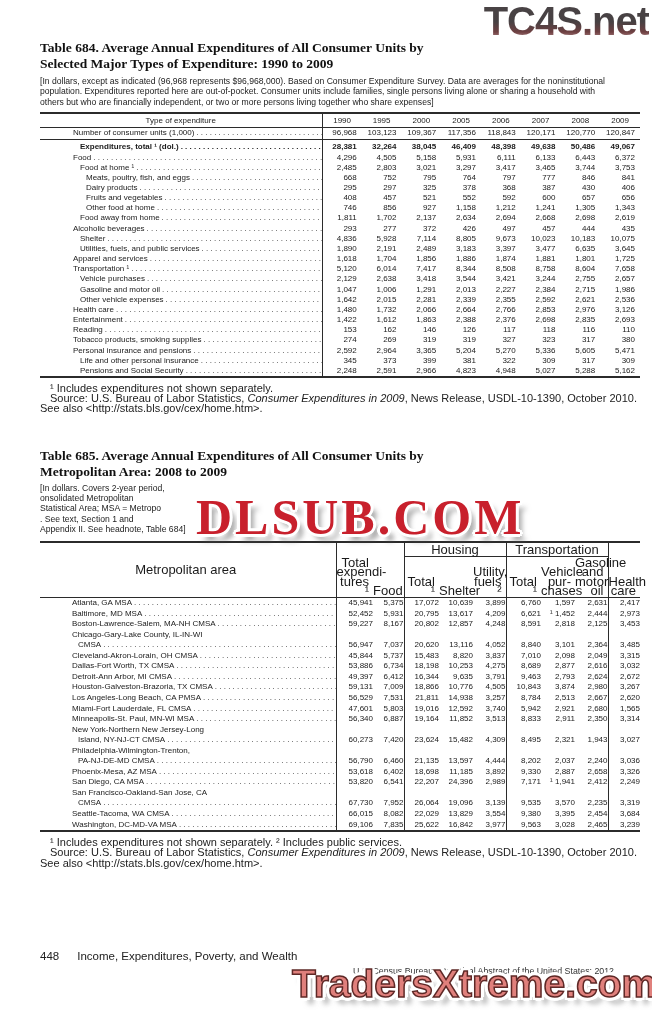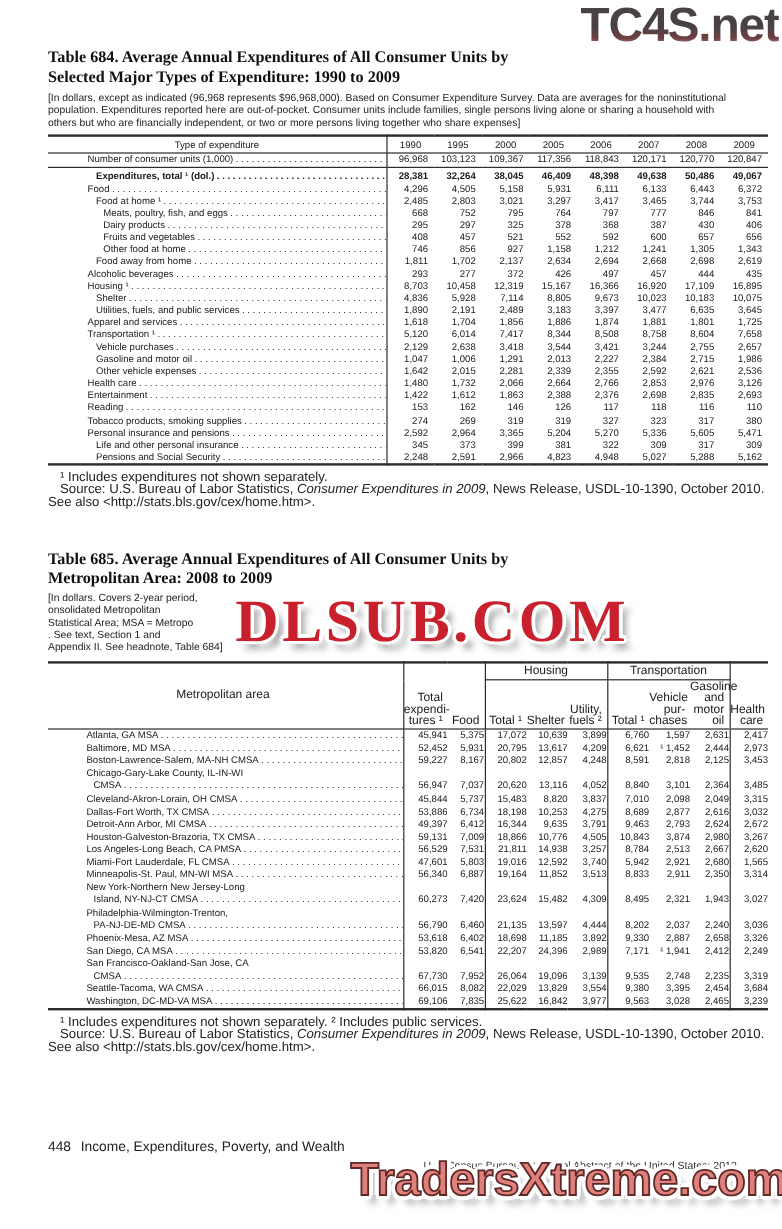--- a/index.html
+++ b/index.html
@@ -31,35 +31,35 @@
   tr.sep-row td{padding-bottom:1px;}
   tr.bold-row td{font-weight:bold;padding-top:2px;}
   .lbl{display:flex;align-items:baseline;}
   .lbl .txt{white-space:nowrap;margin-left:32px;}
   .leader{flex:1 1 auto;overflow:hidden;white-space:nowrap;color:#222;padding-left:2px;}
   .leader::after{content:". . . . . . . . . . . . . . . . . . . . . . . . . . . . . . . . . . . . . . . . . . . . . . . . . . . . . . . . . . . .";}
   .ind0{padding-left:0;} .ind1{padding-left:7px;} .ind2{padding-left:13px;}
   .cont{padding-left:6px;}
 
   
-  .t685 thead th{font-size:10px;line-height:9.3px;vertical-align:bottom;text-align:right;
+  .t685 thead th{font-size:13px;line-height:9.3px;vertical-align:bottom;text-align:right;
                  padding:1px 4px 2px 0;white-space:pre-line;border-bottom:1px solid #2b2b2b;}
   .t685 thead th.group{text-align:center;vertical-align:middle;padding:2px 0;}
   .t685 thead th.lblhead{vertical-align:middle;white-space:normal;}
   .t685 .vr{border-right:1px solid #2b2b2b;}
   .t685 td{line-height:10.55px;padding:0;vertical-align:bottom;}
 
   
   .fnblock{margin-top:5px;font-size:11px;line-height:10.2px;color:#222;}
   .fn,.src{text-indent:10px;}
   .src .ital{font-style:italic;}
 
   
   .pagefoot{position:absolute;left:40px;top:950px;font-size:11.5px;color:#222;}
-  .pagefoot .pgnum{margin-right:8px;}
+  .pagefoot .pgnum{margin-right:18px;}
   .censusline{position:absolute;right:38px;top:966px;font-size:8.8px;color:#333;}
 
   
   .wm-top{position:absolute;top:0px;right:3px;font-family:"Liberation Sans",sans-serif;font-weight:bold;
           font-size:40px;line-height:42px;letter-spacing:-1px;
           background:linear-gradient(180deg,#4a4446 0%,#474143 52%,#6e4042 76%,#caa0a0 98%);
           -webkit-background-clip:text;background-clip:text;-webkit-text-fill-color:transparent;z-index:5;}
   .wm-mid{position:absolute;top:491px;left:196px;font-family:"Liberation Serif",serif;font-weight:bold;
           font-size:50px;line-height:52px;letter-spacing:3px;color:#c8202c;z-index:6;
           text-shadow:-2px -2px 0 #fff,2px -2px 0 #fff,-2px 2px 0 #fff,2px 2px 0 #fff,
@@ -258,36 +258,20 @@
               </div>
             </td>
             <td class="num">293</td>
             <td class="num">277</td>
             <td class="num">372</td>
             <td class="num">426</td>
             <td class="num">497</td>
             <td class="num">457</td>
             <td class="num">444</td>
             <td class="num">435</td>
-          </tr>
-          <tr>
-            <td class="lblcell">
-              <div class="lbl ind0">
-                <span class="txt">Housing ¹</span>
-                <span class="leader"></span>
-              </div>
-            </td>
-            <td class="num">8,703</td>
-            <td class="num">10,458</td>
-            <td class="num">12,319</td>
-            <td class="num">15,167</td>
-            <td class="num">16,366</td>
-            <td class="num">16,920</td>
-            <td class="num">17,109</td>
-            <td class="num">16,895</td>
           </tr>
           <tr>
             <td class="lblcell">
               <div class="lbl ind1">
                 <span class="txt">Shelter</span>
                 <span class="leader"></span>
               </div>
             </td>
             <td class="num">4,836</td>
             <td class="num">5,928</td>
@@ -848,21 +832,21 @@
                 <span class="txt">CMSA</span>
                 <span class="leader"></span>
               </div>
             </td>
             <td class="num">67,730</td>
             <td class="num vr">7,952</td>
             <td class="num">26,064</td>
             <td class="num">19,096</td>
             <td class="num vr">3,139</td>
             <td class="num">9,535</td>
-            <td class="num">2,748</td>
+            <td class="num">3,570</td>
             <td class="num vr">2,235</td>
             <td class="num">3,319</td>
           </tr>
           <tr>
             <td class="lblcell">
               <div class="lbl">
                 <span class="txt">Seattle-Tacoma, WA CMSA</span>
                 <span class="leader"></span>
               </div>
             </td>

